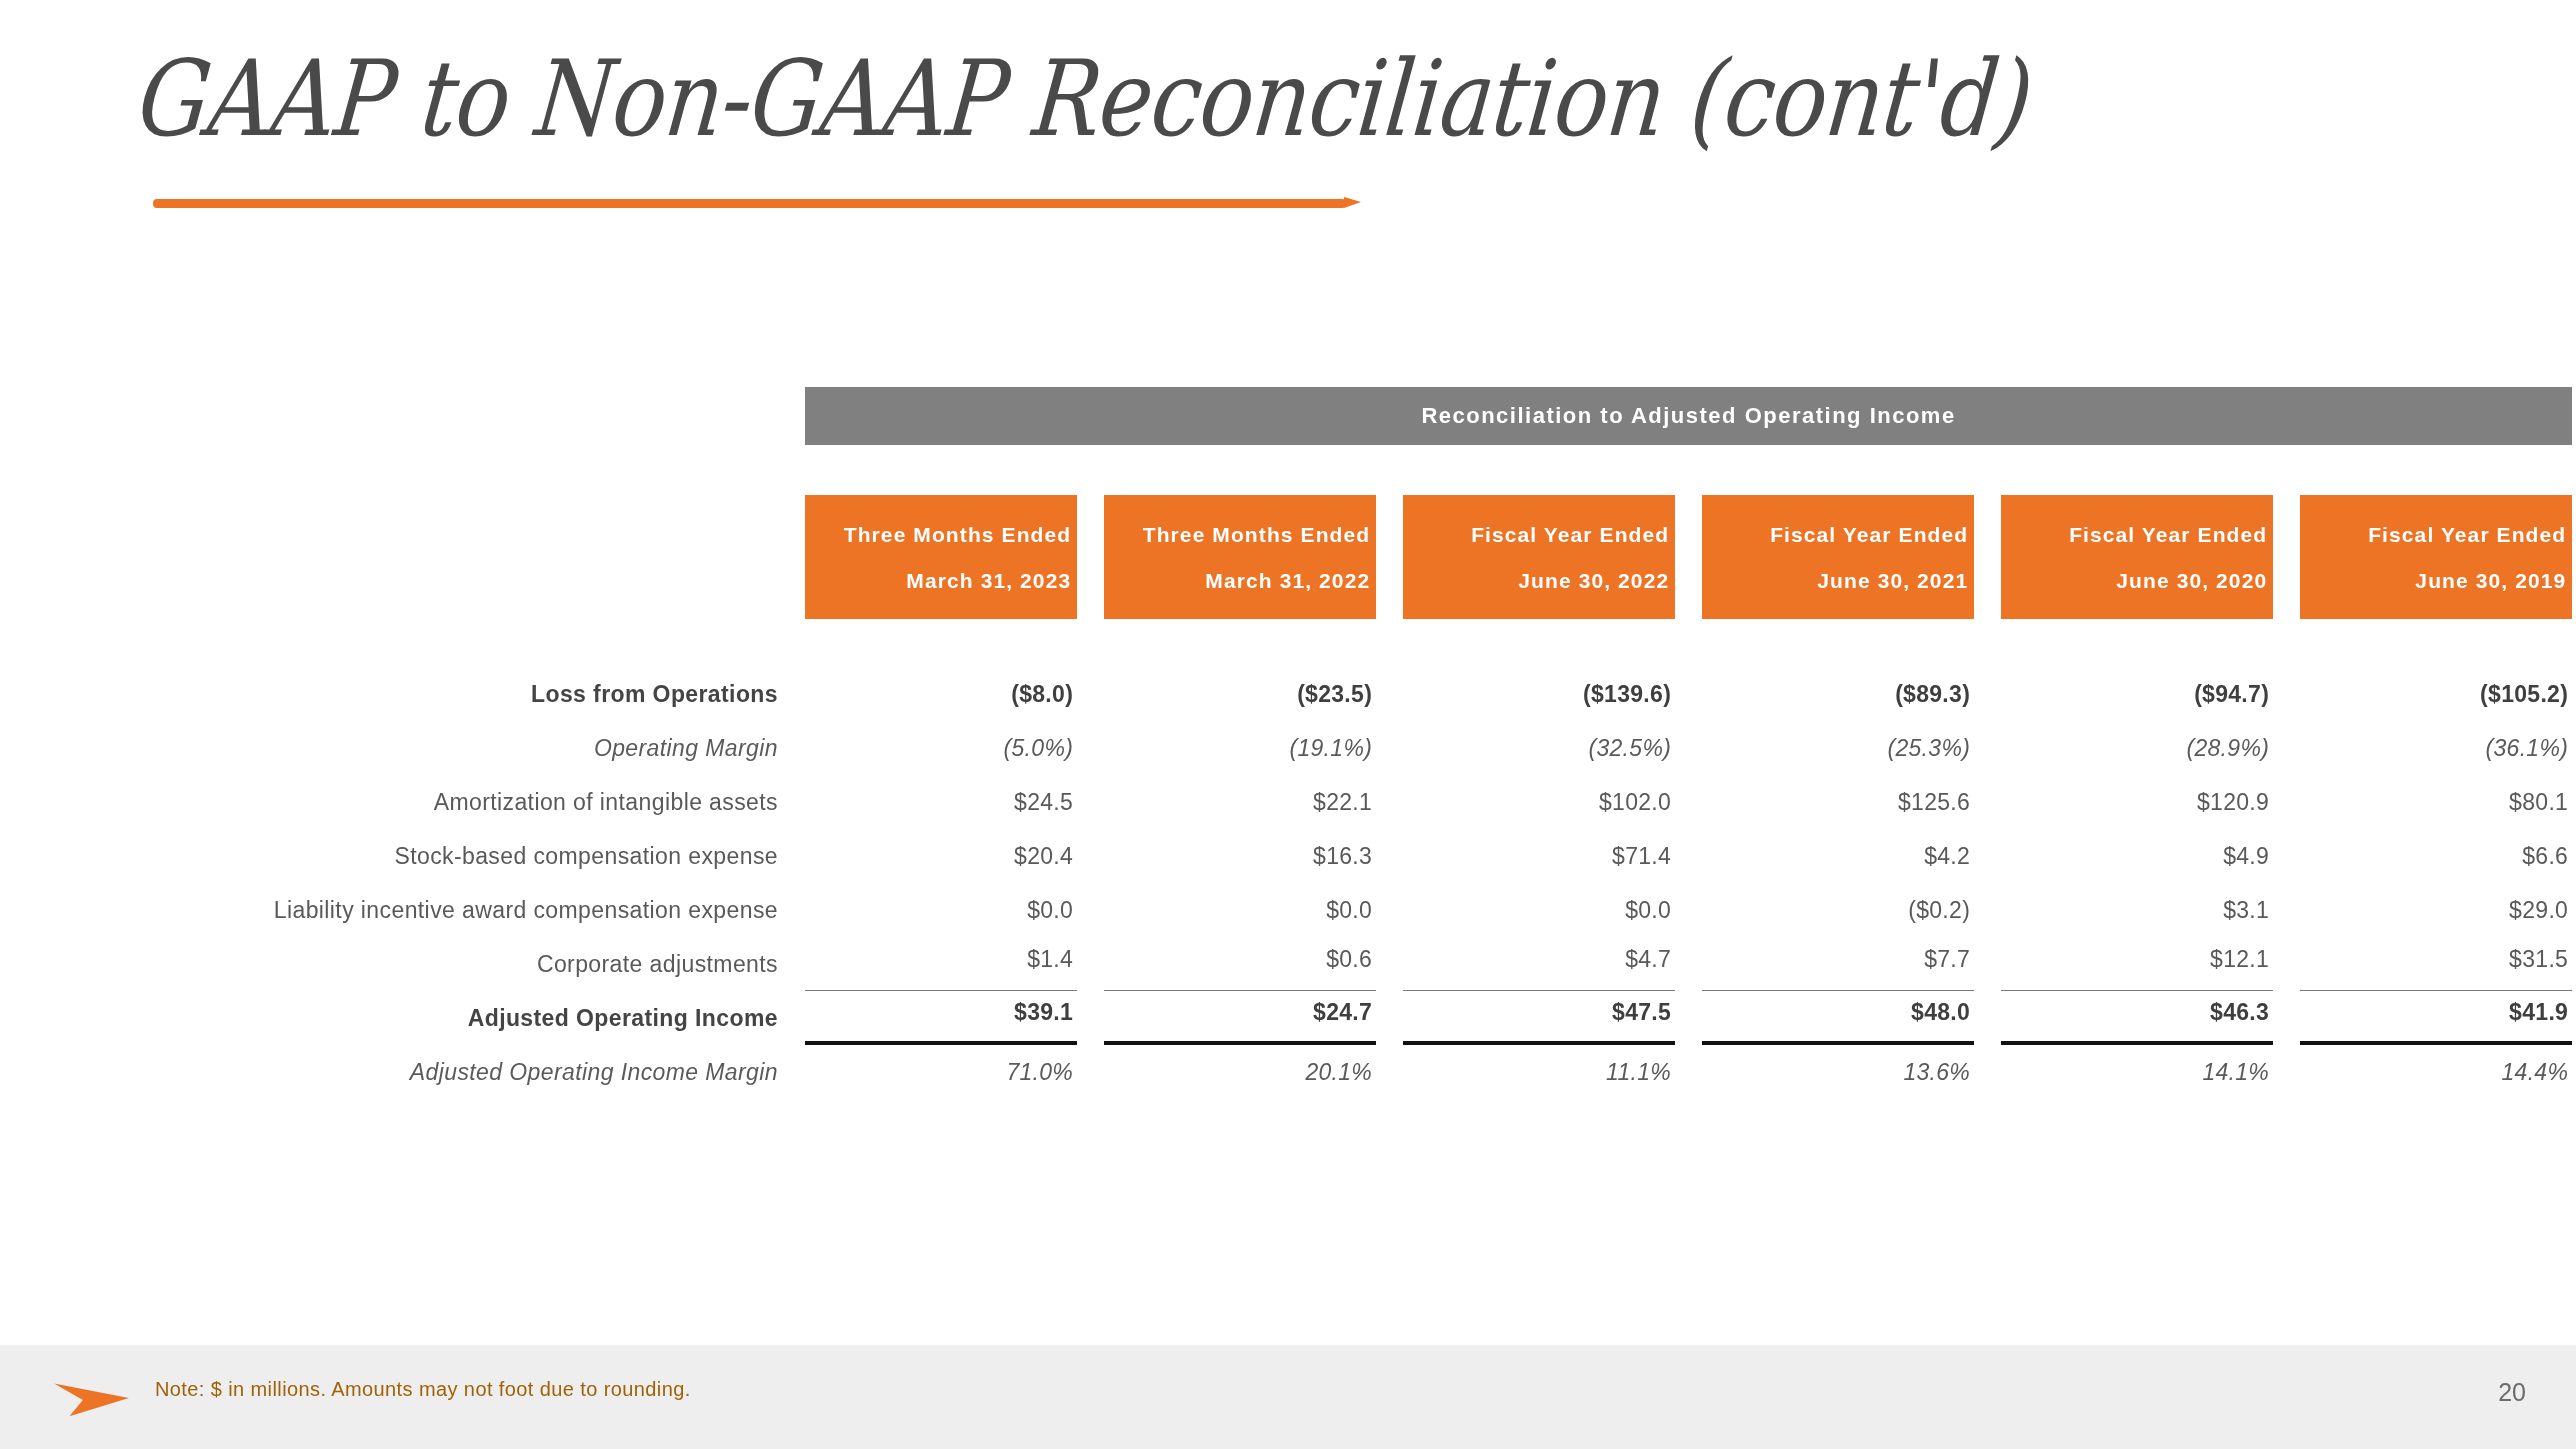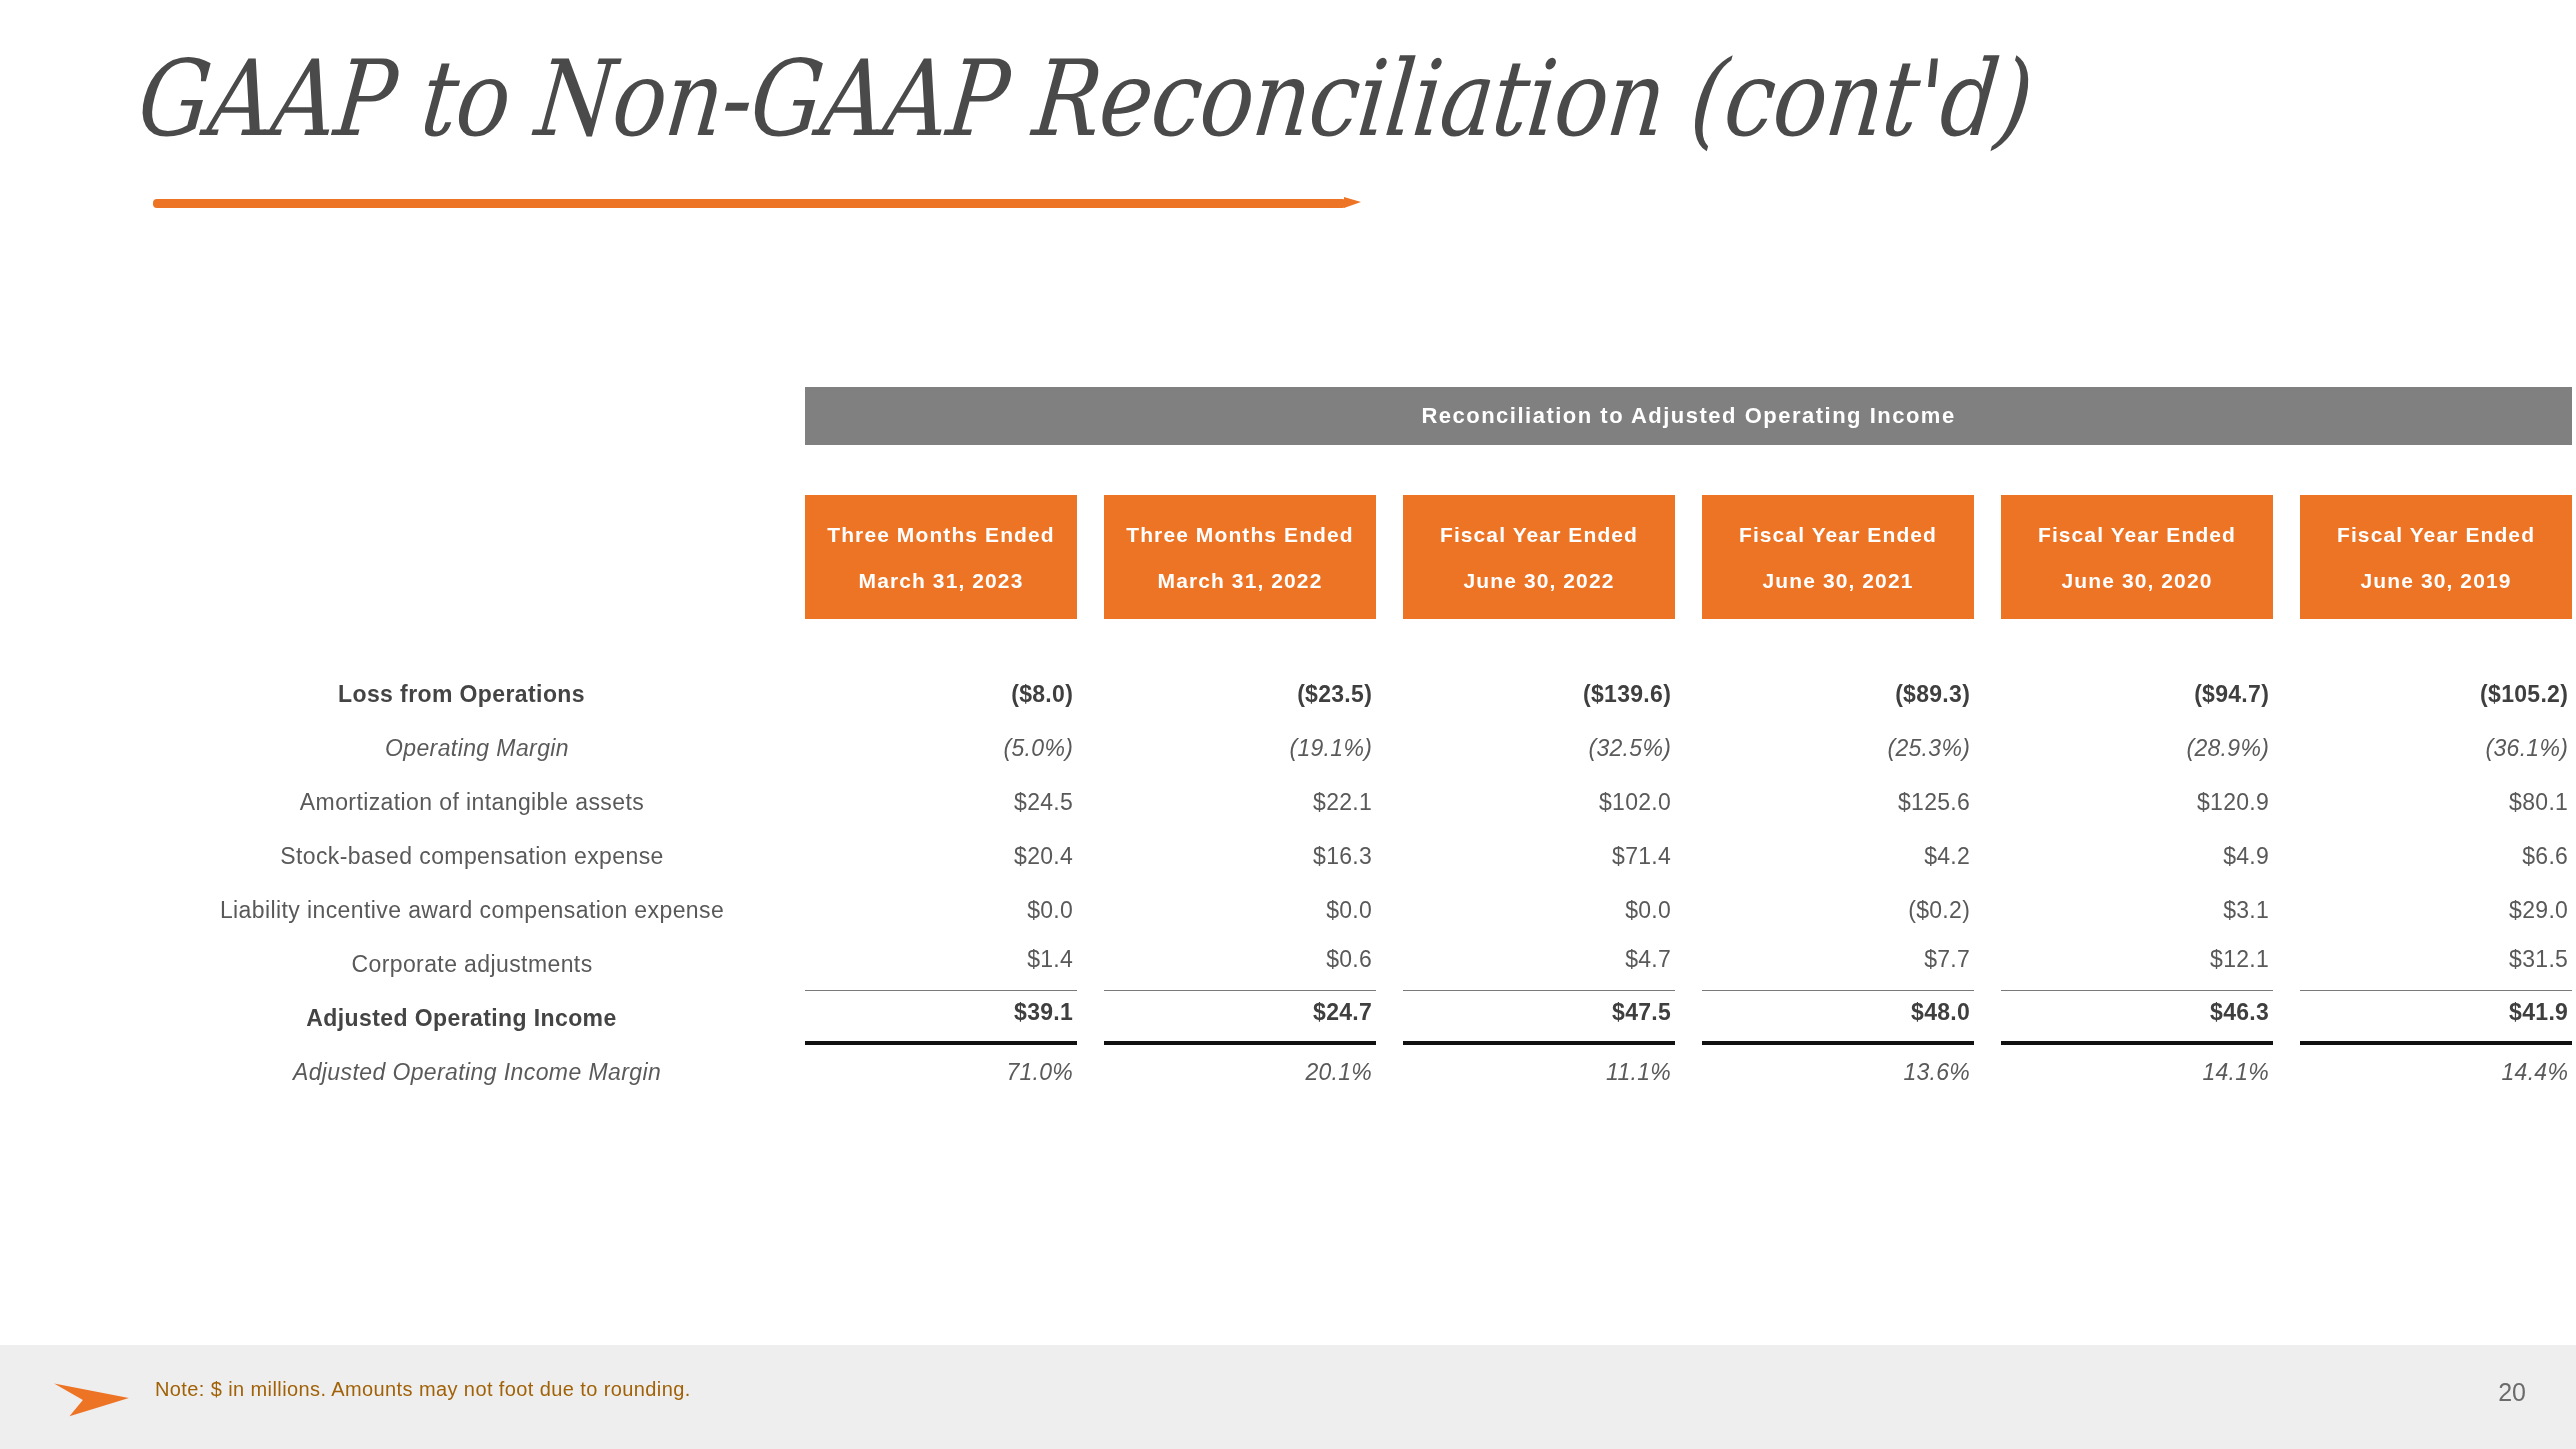--- a/index.html
+++ b/index.html
@@ -90,40 +90,40 @@
   }
   .spacer-row td { height: 50px; }
 
   
   .col-head {
     background: #ED7425;
     color: #ffffff;
     font-size: 21px;
     font-weight: bold;
     letter-spacing: 1.1px;
-    text-align: center;
+    text-align: right;
     vertical-align: middle;
     height: 124px;
     padding: 0 5.8px;
     line-height: 1.0;
   }
   .col-head .line1 { display: block; margin-bottom: 25px; }
   .col-head .line2 { display: block; }
 
   .head-gap { background: transparent; }
 
   .after-head-row td { height: 48px; }
 
   
   tr.body-row td { height: 54px; vertical-align: middle; }
 
   td.rowlabel {
     font-size: 23px;
     color: #595959;
-    text-align: center;
+    text-align: right;
     letter-spacing: 0.4px;
     white-space: nowrap;
     padding-left: 0;
   }
   td.rowlabel.bold   { font-weight: bold; color: #444444; }
   td.rowlabel.italic { font-style: italic; color: #5a5a5a; padding-left: 31px; }
   td.rowlabel.indent { padding-left: 21px; }
 
   td.val {
     font-size: 23px;

